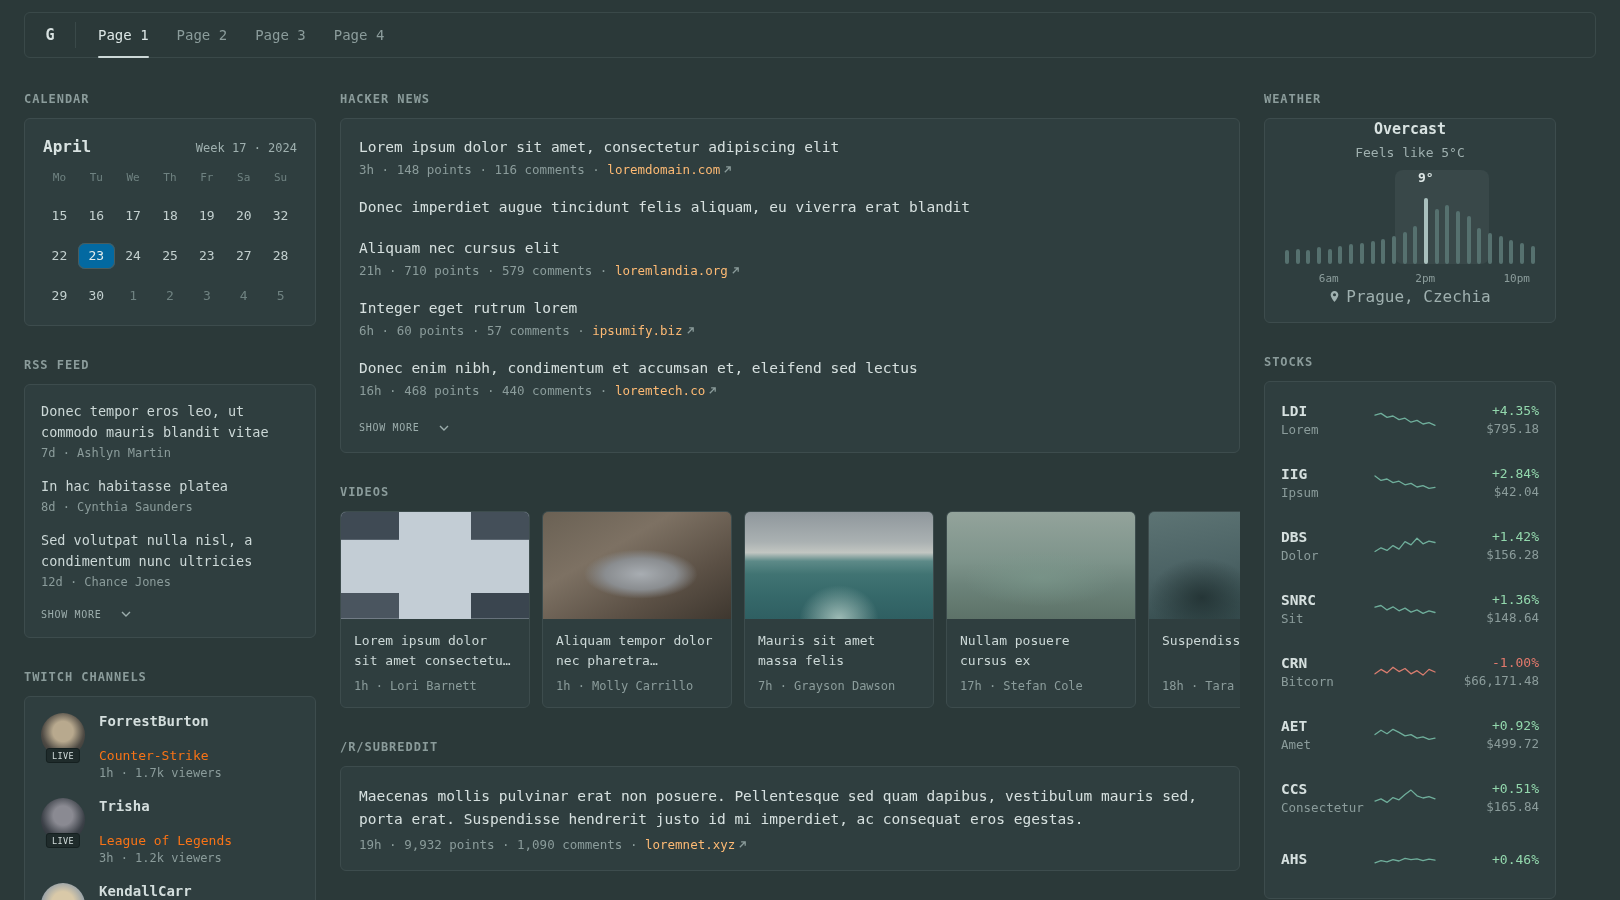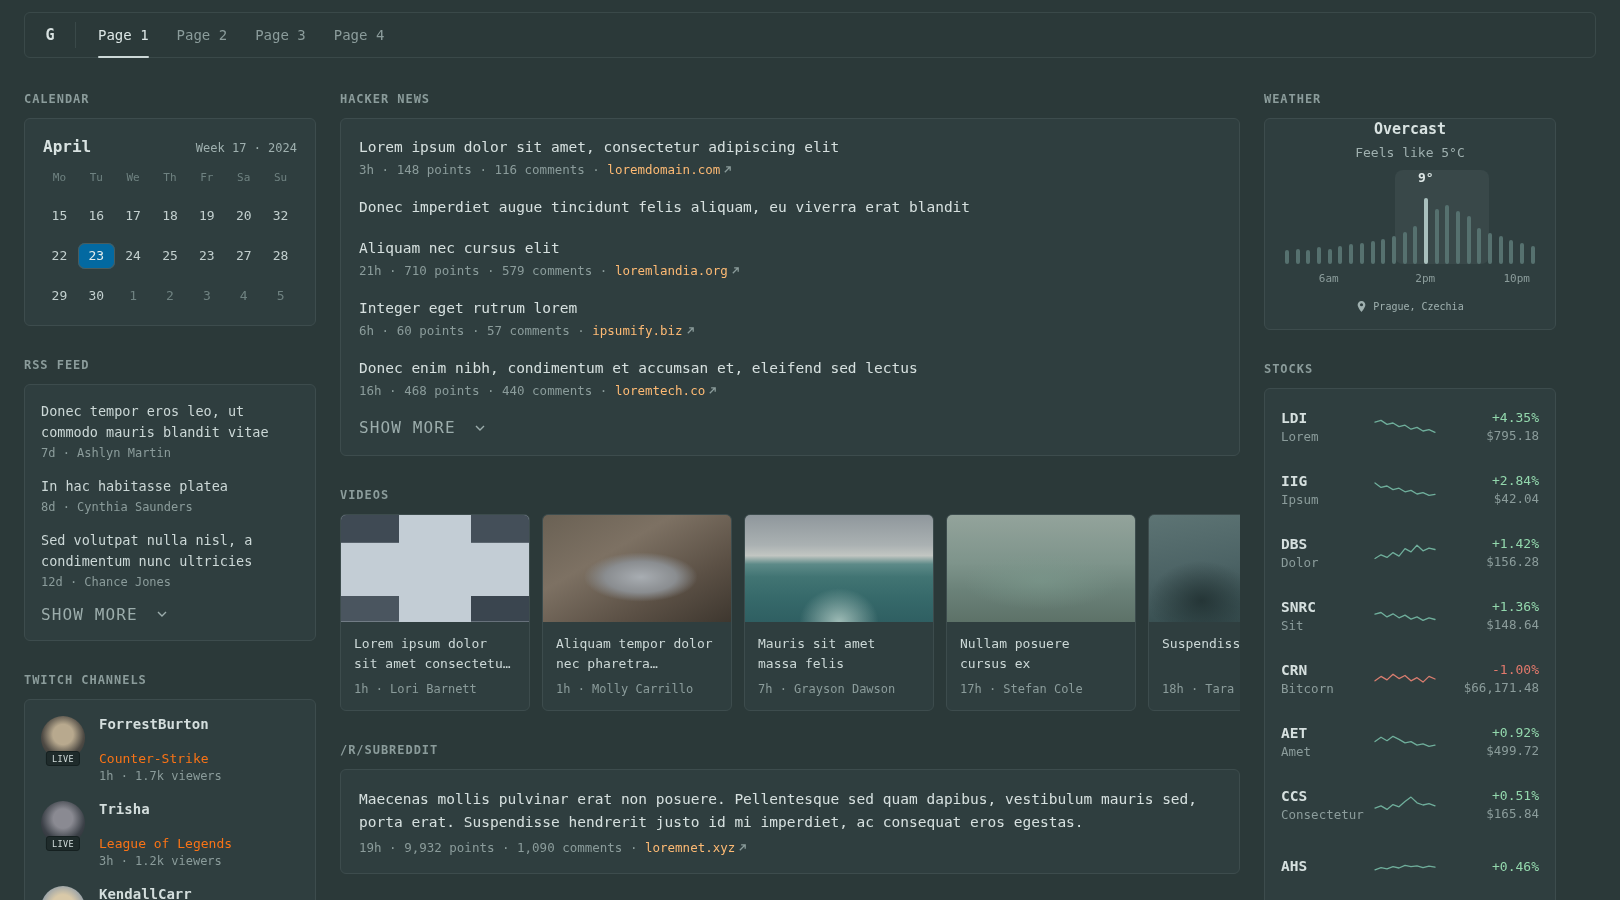--- a/index.html
+++ b/index.html
@@ -18,21 +18,21 @@
   .tab { display: flex; align-items: center; color: #8b9c9b; font-size: 14px; cursor: pointer; position: relative; }
   .tab.active { color: #dce6e5; }
   .tab.active::after { content: ""; position: absolute; left: 0; right: 0; bottom: -1px; height: 2px; background: #ccd8d7; border-radius: 2px; }
   
   .layout { display: flex; gap: 24px; padding: 34px 24px 0; align-items: flex-start; }
   .col-left, .col-right { width: 292px; flex: none; }
   .col-mid { width: 900px; flex: none; }
   .widget { margin-bottom: 32px; }
   .sec-title { font-size: 12px; font-weight: 600; letter-spacing: .08em; color: #8b9c9b; margin-bottom: 12px; }
   .card { background: #2f3e3f; border: 1px solid #3d4c4d; border-radius: 6px; padding: 16px; }
-  .show-more { display: inline-flex; align-items: center; gap: 19px; font-size: 16px; letter-spacing: .07em; color: #9cadac; cursor: pointer; text-align: center; }
+  .show-more { display: inline-flex; align-items: center; gap: 19px; font-size: 10px; letter-spacing: .07em; color: #9cadac; cursor: pointer; text-align: center; }
   .chev { display: inline-block; color: #9cadac; }
   
   .cal-head { display: flex; justify-content: space-between; align-items: baseline; padding: 2px 2px 0; }
   .cal-month { font-size: 16px; font-weight: 600; color: #d8e2e1; }
   .cal-week { font-size: 12px; color: #9fb0af; }
   .cal-grid { display: grid; grid-template-columns: repeat(7, 1fr); row-gap: 14px; margin-top: 15px; text-align: center; }
   .cal-dow { font-size: 11px; color: #6f8281; padding-bottom: 5px; }
   .cal-date { font-size: 13px; color: #c3d0cf; height: 26px; line-height: 26px; }
   .cal-date.muted { color: #6f8281; }
   .cal-date.sel { background: #0369a1; border-radius: 7px; color: #e4edec; box-shadow: inset 0 0 0 1px #4a5c5d; }
@@ -87,21 +87,21 @@
   .w-cond { font-size: 15px; font-weight: 600; color: #d8e2e1; }
   .w-feels { font-size: 13px; color: #9fb0af; margin-top: 7px; }
   .w-chart { position: relative; height: 92px; margin-top: 12px; }
   .w-band { position: absolute; left: 44%; width: 37%; top: -2px; bottom: 0; background: rgba(222,236,230,0.06); border-radius: 8px; }
   .w-temp { position: absolute; left: 56.2%; transform: translateX(-50%); top: -2px; font-size: 13px; font-weight: 600; color: #dde7e6; }
   .w-bars { position: absolute; left: 2px; right: 2px; bottom: 0; top: 22px; display: flex; align-items: flex-end; justify-content: space-between; }
   .wbar { width: 4px; background: #56716f; border-radius: 2px; }
   .wbar.hi { background: #a9c0bd; }
   .w-times { position: relative; height: 15px; margin-top: 8px; font-size: 11px; color: #8b9c9b; }
   .w-times span { position: absolute; transform: translateX(-50%); }
-  .w-loc { margin-top: 13px; display: flex; align-items: center; justify-content: center; gap: 6px; font-size: 10px; color: #9fb0af; }
+  .w-loc { margin-top: 0; display: flex; align-items: center; justify-content: center; gap: 6px; font-size: 16px; color: #9fb0af; }
   .pin { color: #9fb0af; }
   
   .stocks-card { padding: 6px 16px; }
   .stock-row { display: flex; align-items: center; height: 63px; cursor: pointer; }
   .stock-id { width: 92px; flex: none; }
   .stock-sym { font-size: 14.5px; font-weight: 600; color: #d6e0df; }
   .stock-name { font-size: 12.5px; color: #8b9c9b; margin-top: 3px; }
   .spark { width: 64px; height: 26px; flex: none; color: #6fae9b; }
   .spark.down { color: #d97d6f; }
   .stock-val { flex: 1; text-align: right; }

